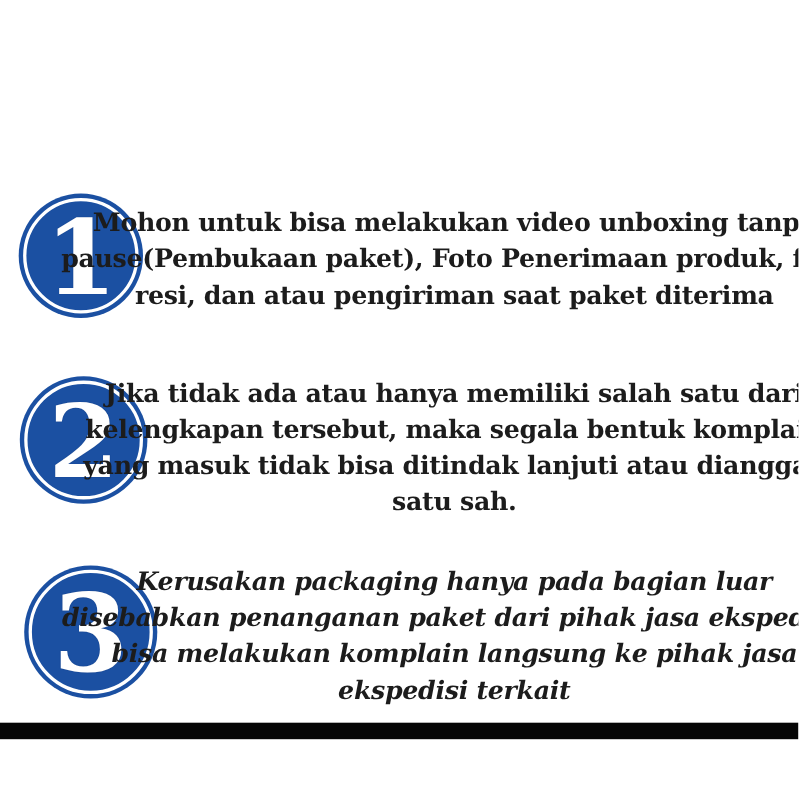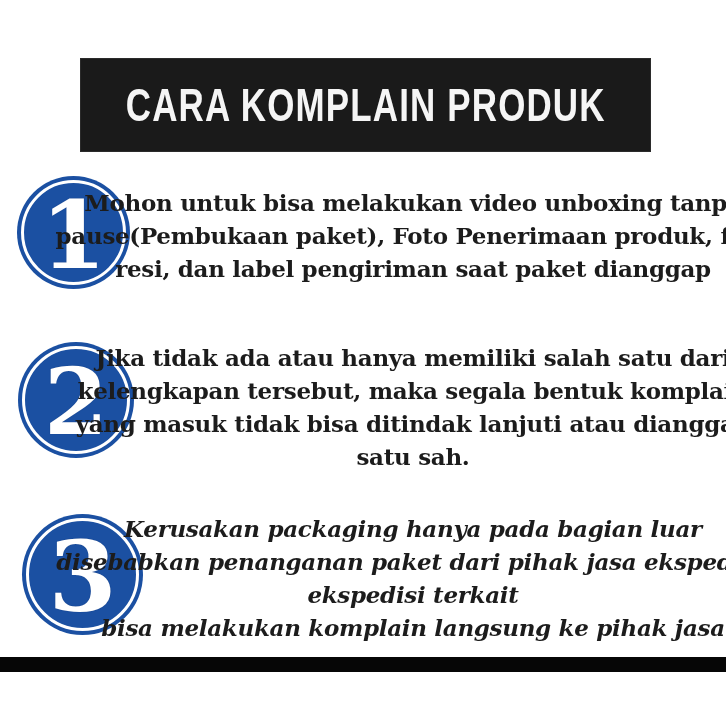--- a/index.html
+++ b/index.html
@@ -49,48 +49,45 @@
   .bottom-bar {
     position:absolute; left:0; top:657px; width:726px; height:15px;
     background:#060606;
   }
 </style>
 </head>
 <body>
 
 <div class="canvas">
 
-  <div class="header">
-    <span class="header-title">CARA KOMPLAIN PRODUK</span>
-  </div>
 
   <div class="circle c1">
     <span class="num">1</span>
   </div>
   <div class="step-text p1">
     <div class="line">Mohon untuk bisa melakukan video unboxing tanpa</div>
     <div class="line">pause(Pembukaan paket), Foto Penerimaan produk, foto</div>
-    <div class="line">resi, dan label pengiriman saat paket dianggap</div>
+    <div class="line">resi, dan atau pengiriman saat paket diterima</div>
   </div>
 
   <div class="circle c2">
     <span class="num">2</span>
   </div>
   <div class="step-text p2">
     <div class="line">Jika tidak ada atau hanya memiliki salah satu dari</div>
     <div class="line">kelengkapan tersebut, maka segala bentuk komplain</div>
     <div class="line">yang masuk tidak bisa ditindak lanjuti atau dianggap</div>
     <div class="line">satu sah.</div>
   </div>
 
   <div class="circle c3">
     <span class="num">3</span>
   </div>
   <div class="step-text p3">
     <div class="line">Kerusakan packaging hanya pada bagian luar</div>
     <div class="line">disebabkan penanganan paket dari pihak jasa ekspedisi,</div>
+    <div class="line">bisa melakukan komplain langsung ke pihak jasa</div>
     <div class="line">ekspedisi terkait</div>
-    <div class="line">bisa melakukan komplain langsung ke pihak jasa</div>
   </div>
 
   <div class="bottom-bar"></div>
 
 </div>
 
 </body></html>

